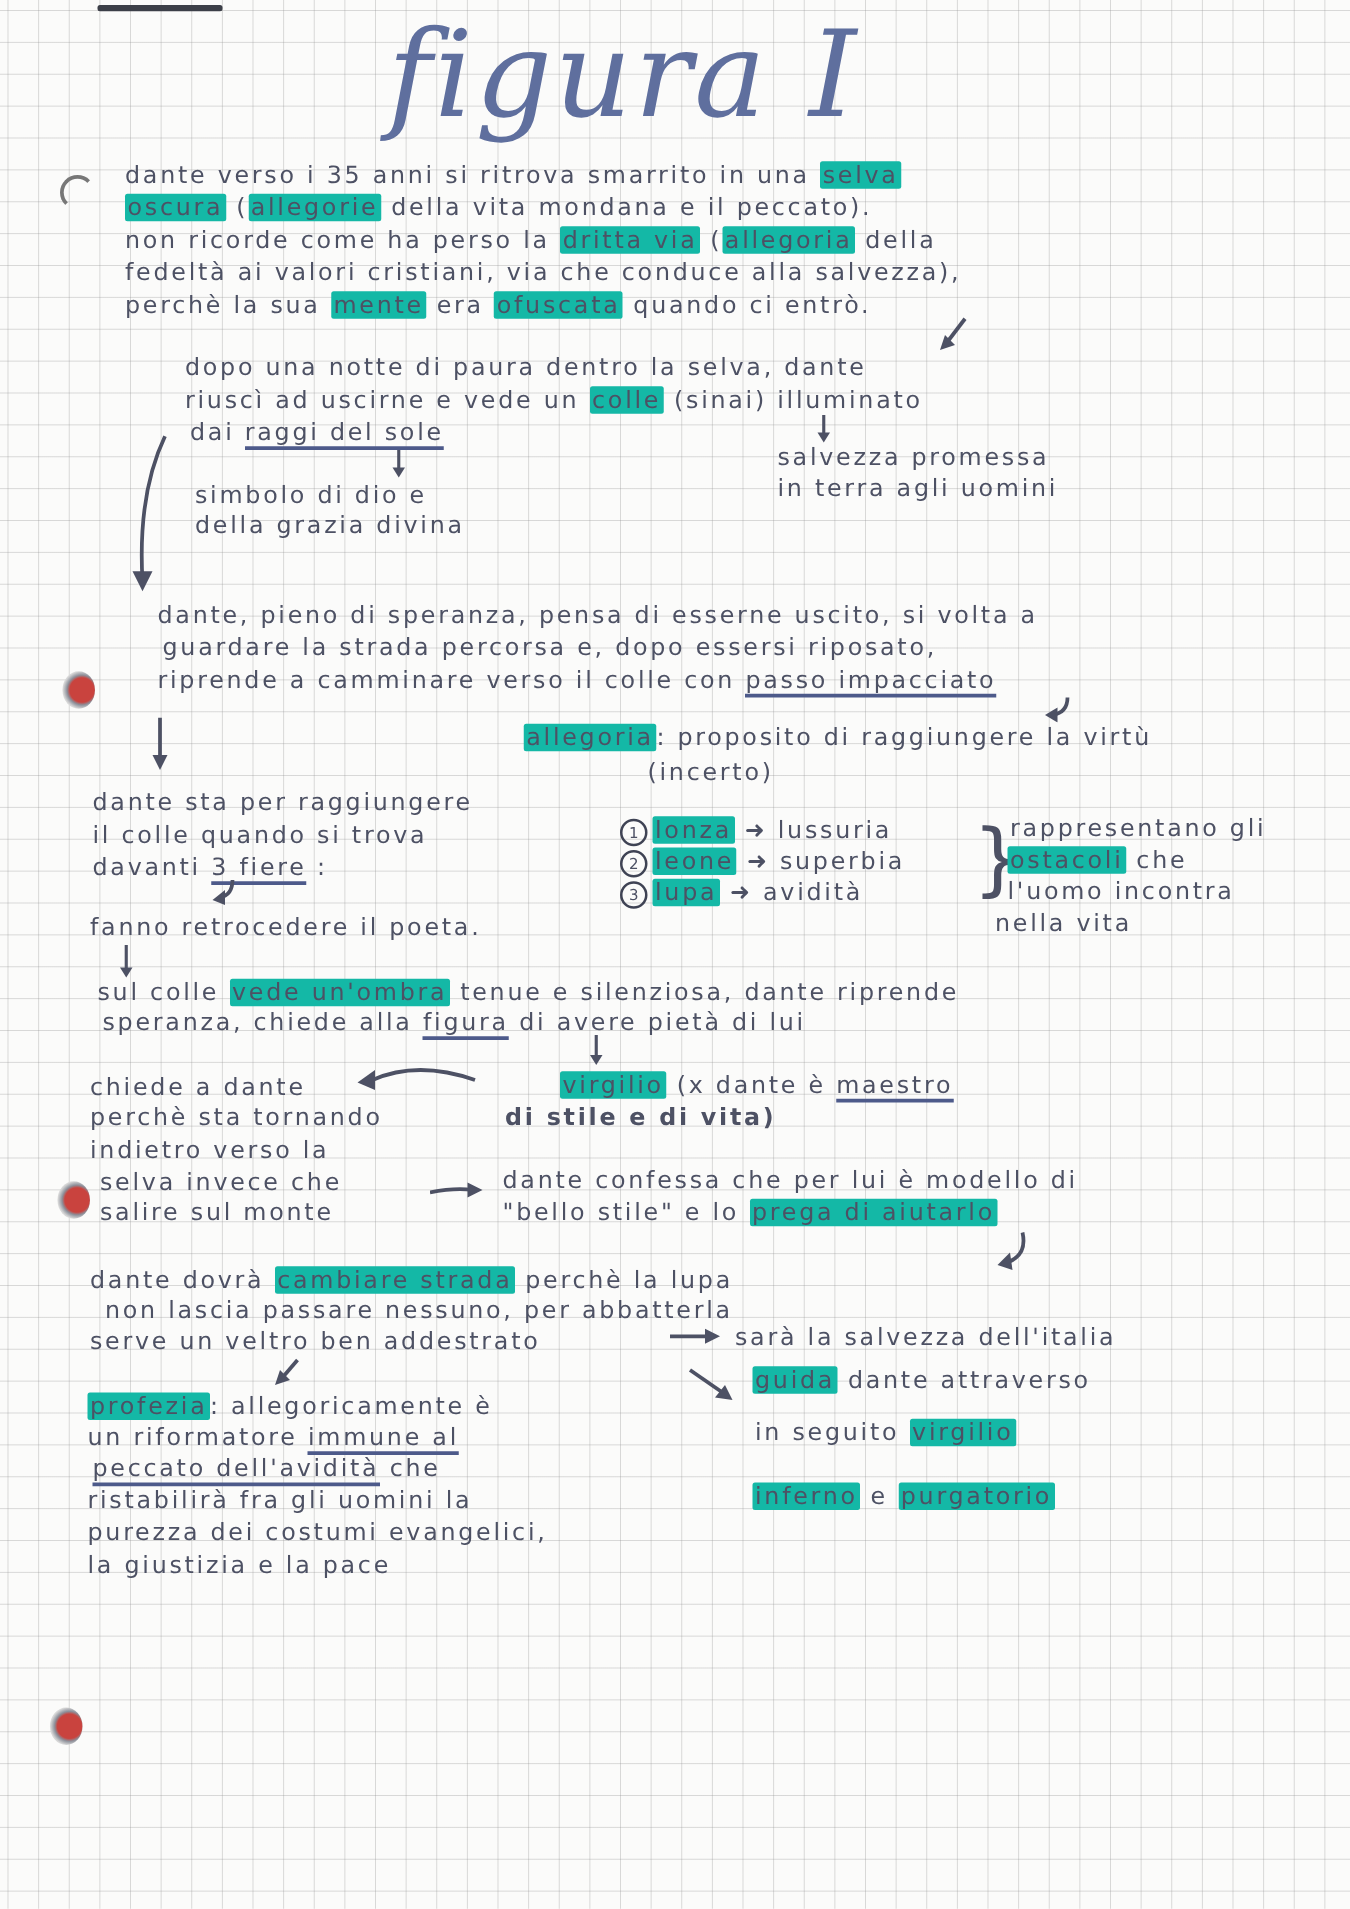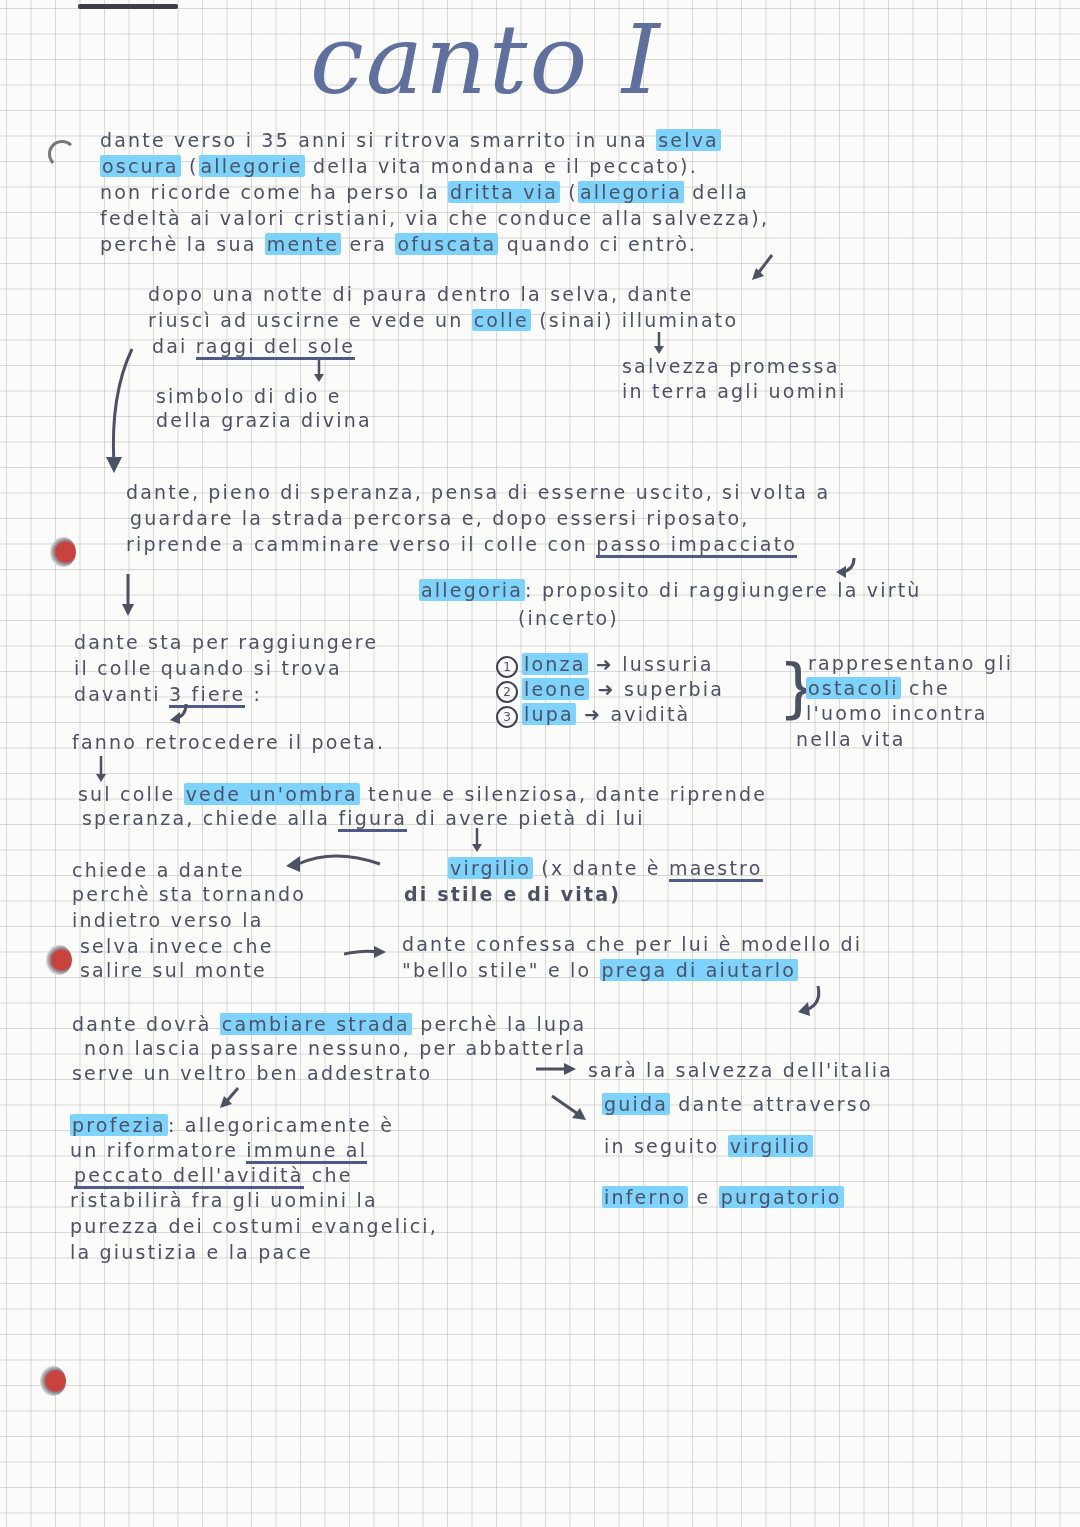--- a/index.html
+++ b/index.html
@@ -12,21 +12,21 @@
     background-size:24.5px 25.5px;
     background-position:6px 8px;
     font-family:"DejaVu Sans", sans-serif;
     color:#4a4e5e;
   }
   .hand {
     position:absolute; font-family:"DejaVu Sans", sans-serif;
     font-size:19px; letter-spacing:2.2px; text-transform:lowercase;
     color:#4d5164; white-space:nowrap; line-height:25.5px;
   }
-  .hl { background:#7dd3fc; padding:0 2px; border-radius:2px; }
+  .hl { background:#14b8a6; padding:0 2px; border-radius:2px; }
   .ul { border-bottom:3px solid #4d5a8a; }
   .title {
     position:absolute; left:310px; top:4px;
     font-family:"DejaVu Serif", serif; font-style:italic;
     font-size:96px; color:#5f6f9e; letter-spacing:2px;
   }
   .hole {
     position:absolute; width:26px; height:30px; border-radius:50%;
     background:radial-gradient(circle at 60% 50%, #c9433e 0 45%, #8c8f99 55%, #d7d7d7 70%);
   }
@@ -36,21 +36,21 @@
     border-radius:50%; font-size:12px; text-align:center; line-height:18px;
     letter-spacing:0; margin-right:4px;
   }
   .topmark { position:absolute; left:78px; top:4px; width:100px; height:5px; background:#3c3f48; border-radius:2px; }
 </style>
 </head>
 <body>
 
 <div class="topmark"></div>
 
-<div class="title">canto I</div>
+<div class="title">figura I</div>
 
 <div class="hole" style="left:48px;top:140px;width:22px;height:22px;background:none;border:3px solid #777;border-right-color:transparent;border-bottom-color:transparent;"></div>
 <div class="hole" style="left:50px;top:537px;"></div>
 <div class="hole" style="left:46px;top:945px;"></div>
 <div class="hole" style="left:40px;top:1366px;"></div>
 
 <div class="hand" style="left:100px;top:128px;">
   <span>Dante verso i 35 anni si ritrova smarrito in una </span><span class="hl">selva</span>
 </div>
 <div class="hand" style="left:100px;top:154px;">

